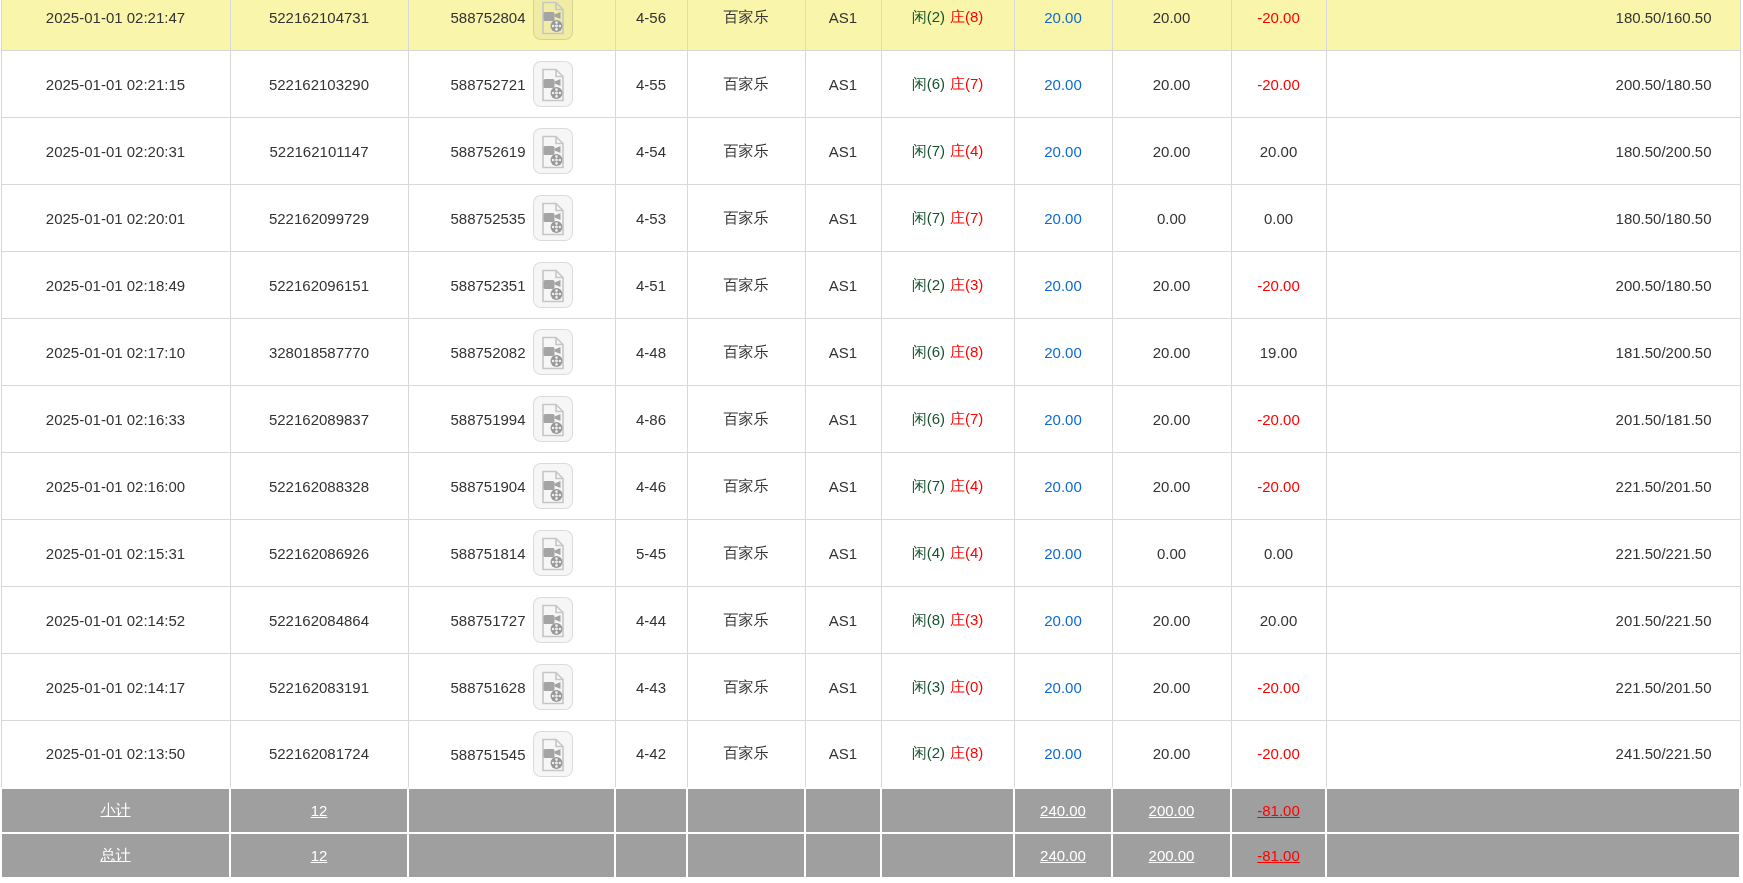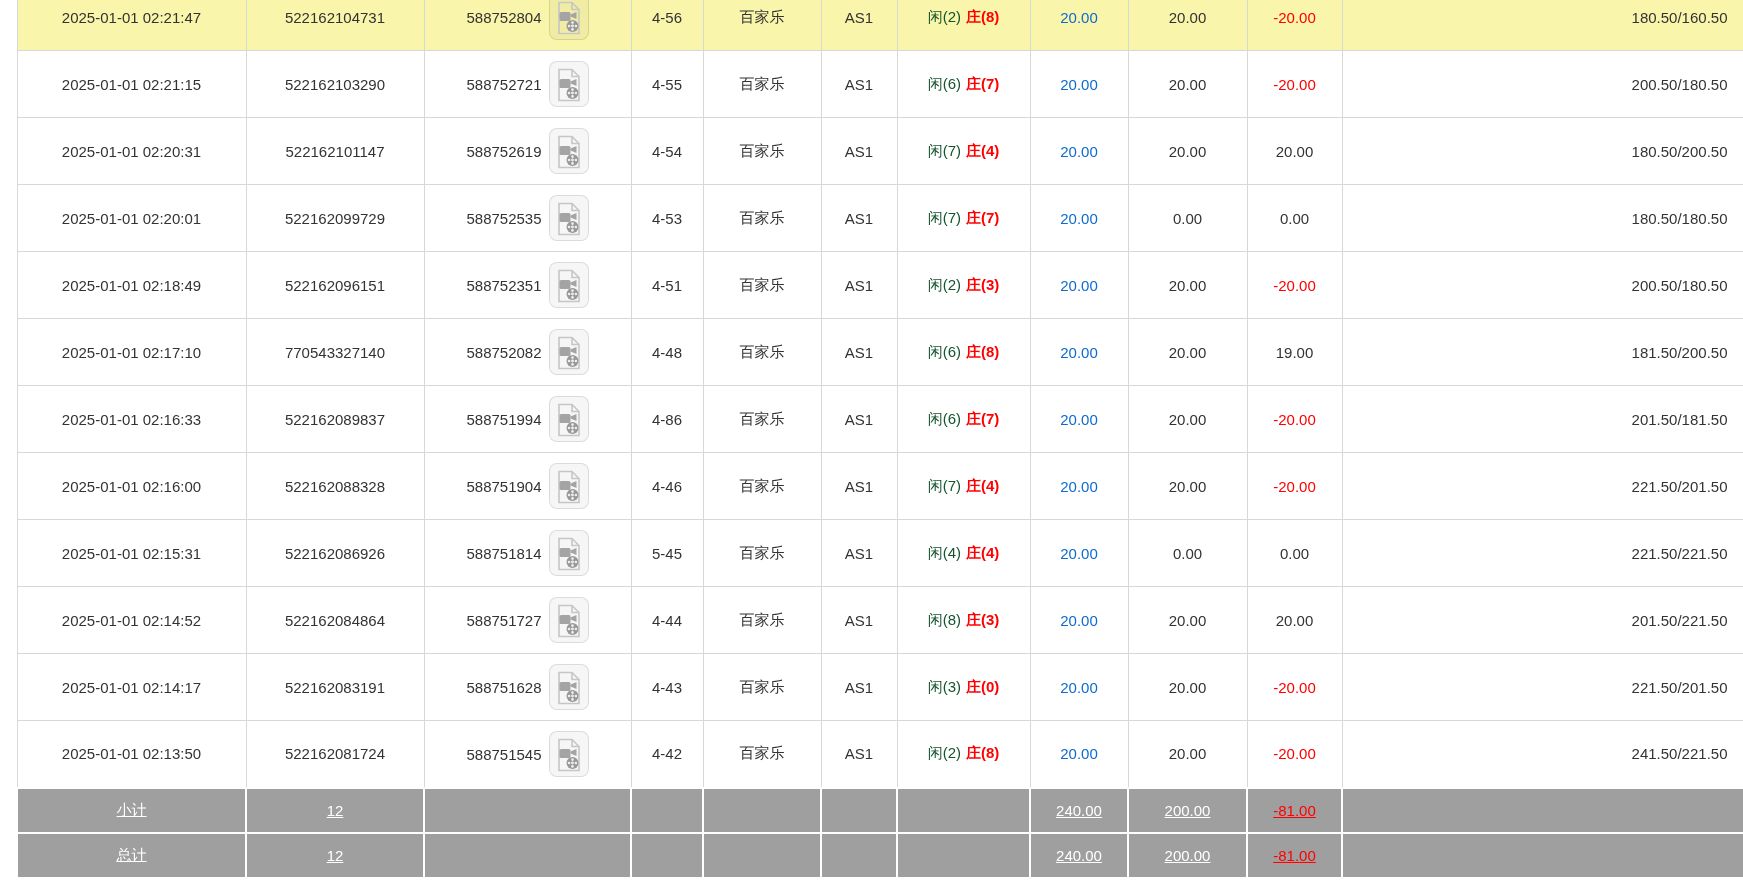--- a/index.html
+++ b/index.html
@@ -8,21 +8,20 @@
     width: 1743px; height: 883px;
     background: #fff;
     font-family: "Liberation Sans", sans-serif;
     font-size: 15px;
     color: #333;
     overflow: hidden;
   }
   .viewport {
     width: 1743px; height: 883px;
     overflow: hidden;
-    padding-left: 16px;
   }
   table.records {
     border-collapse: collapse;
     table-layout: fixed;
     width: 1739px;
     margin-top: -17px; 
   }
   td {
     border: 1px solid #d8d8d8;
     text-align: center;
@@ -32,21 +31,21 @@
     padding: 0 4px;
   }
   tr.data-row { height: 67px; }
   tr.data-row td { background: #fff; }
   tr.highlight td { background: #f9f5aa; }
 
   .c-balance { text-align: right; padding-right: 28px; }
   .c-bet { color: #0d6bd0; cursor: pointer; }
   .neg { color: #ff0000; }
   .player { color: #14532d; }
-  .banker { color: #ff0000; margin-left: 5px; font-weight: bold; }
+  .banker { color: #ff0000; margin-left: 5px; }
 
   
   .video-btn {
     display: inline-block;
     width: 40px; height: 46px;
     margin-left: 7px;
     padding: 4px 0 0 0;
     border: 1px solid rgba(0,0,0,0.11);
     border-radius: 8px;
     background: rgba(0,0,0,0.035);
@@ -220,21 +219,21 @@
     <td class="c-result">
       <span class="player">闲(2)</span><span class="banker">庄(3)</span>
     </td>
     <td class="c-bet">20.00</td>
     <td class="c-valid">20.00</td>
     <td class="c-winloss neg">-20.00</td>
     <td class="c-balance">200.50/180.50</td>
   </tr>
         <tr class="data-row">
     <td class="c-time">2025-01-01 02:17:10</td>
-    <td class="c-order">770543327140</td>
+    <td class="c-order">328018587770</td>
     <td class="c-game">
       <span class="game-no">588752082</span><button class="video-btn"><svg width="28" height="34" viewBox="0 0 28 34" aria-hidden="true">
           <path d="M4 1.5 h13 l7 7 v24 h-20 z" fill="none" stroke="#c6c6c6" stroke-width="1.6"></path>
           <path d="M17 1.5 v7 h7" fill="none" stroke="#c6c6c6" stroke-width="1.6"></path>
           <rect x="4.5" y="11" width="11" height="9" rx="1.6" fill="#a4a4a4"></rect>
           <path d="M15.5 13.5 l6 -2.5 v7 l-6 -2.5 z" fill="#a4a4a4"></path>
           <circle cx="17.5" cy="25" r="6" fill="#989898"></circle>
           <circle cx="17.5" cy="25" r="1.4" fill="#efefef"></circle>
           <circle cx="17.5" cy="21.6" r="1.3" fill="#efefef"></circle>
           <circle cx="17.5" cy="28.4" r="1.3" fill="#efefef"></circle>

